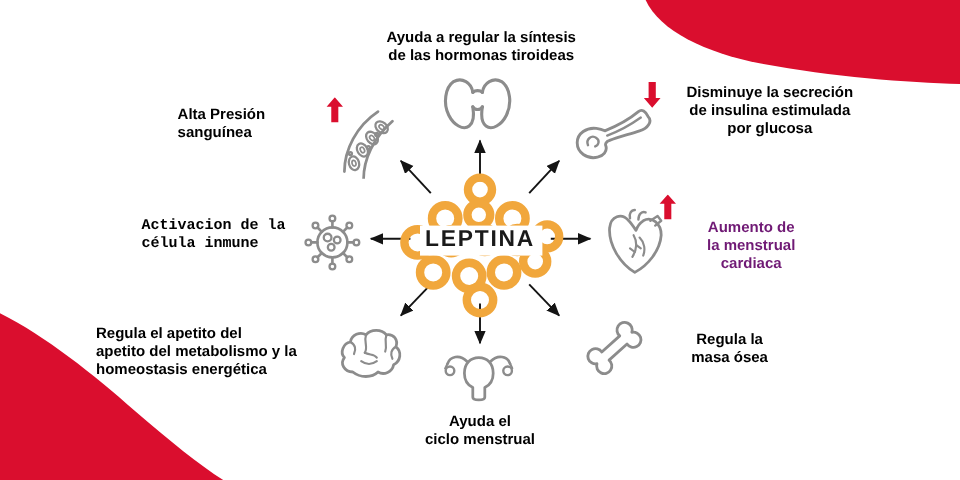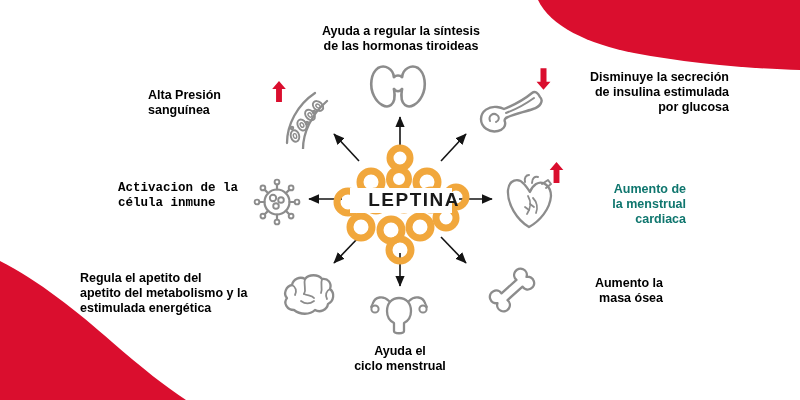--- a/index.html
+++ b/index.html
@@ -7,24 +7,24 @@
     position:relative;width:800px;height:400px;overflow:hidden;background:#ffffff;
     font-family:"Liberation Sans",sans-serif;
   }
   .abs{position:absolute;}
   .node-label{
     position:absolute;font-size:12.5px;font-weight:bold;color:#000000;line-height:15px;
   }
   .node-label span{display:block;}
   .align-c{text-align:center;}
   .align-r{text-align:left;}
-  .align-l{text-align:right;}
-  .label-dark{color:#0f766e;}
+  .align-l{text-align:center;}
+  .label-dark{color:#701a75;}
   #hub-title{
-    position:absolute;left:340px;top:189px;width:120px;text-align:right;
+    position:absolute;left:340px;top:189px;width:120px;text-align:center;
     font-size:19px;font-weight:bold;color:#1a1a1a;letter-spacing:1.5px;
   }
   svg{display:block;}
 </style>
 </head>
 <body>
 
 <div id="canvas">
 
   <svg class="abs" style="left:0;top:0;" width="800" height="400" viewBox="0 0 800 400">
@@ -180,33 +180,33 @@
     <span>por glucosa</span>
   </div>
 
   <div class="node-label align-l label-dark" style="left:566px;top:182px;width:120px;">
     <span>Aumento de</span>
     <span>la menstrual</span>
     <span>cardiaca</span>
   </div>
 
   <div class="node-label align-l" style="left:553px;top:276px;width:110px;">
-    <span>Aumento la</span>
+    <span>Regula la</span>
     <span>masa ósea</span>
   </div>
 
   <div class="node-label align-c" style="left:330px;top:344px;width:140px;">
     <span>Ayuda el</span>
     <span>ciclo menstrual</span>
   </div>
 
   <div class="node-label align-r" style="left:80px;top:271px;width:192px;">
     <span>Regula el apetito del</span>
     <span>apetito del metabolismo y la</span>
-    <span>estimulada energética</span>
+    <span>homeostasis energética</span>
   </div>
 
   <div class="node-label align-r" style="left:118px;top:181px;width:124px;font-family:Liberation Mono, monospace;">
     <span>Activacion de la</span>
     <span>célula inmune</span>
   </div>
 
   <div class="node-label align-r" style="left:148px;top:88px;width:122px;">
     <span>Alta Presión</span>
     <span>sanguínea</span>

